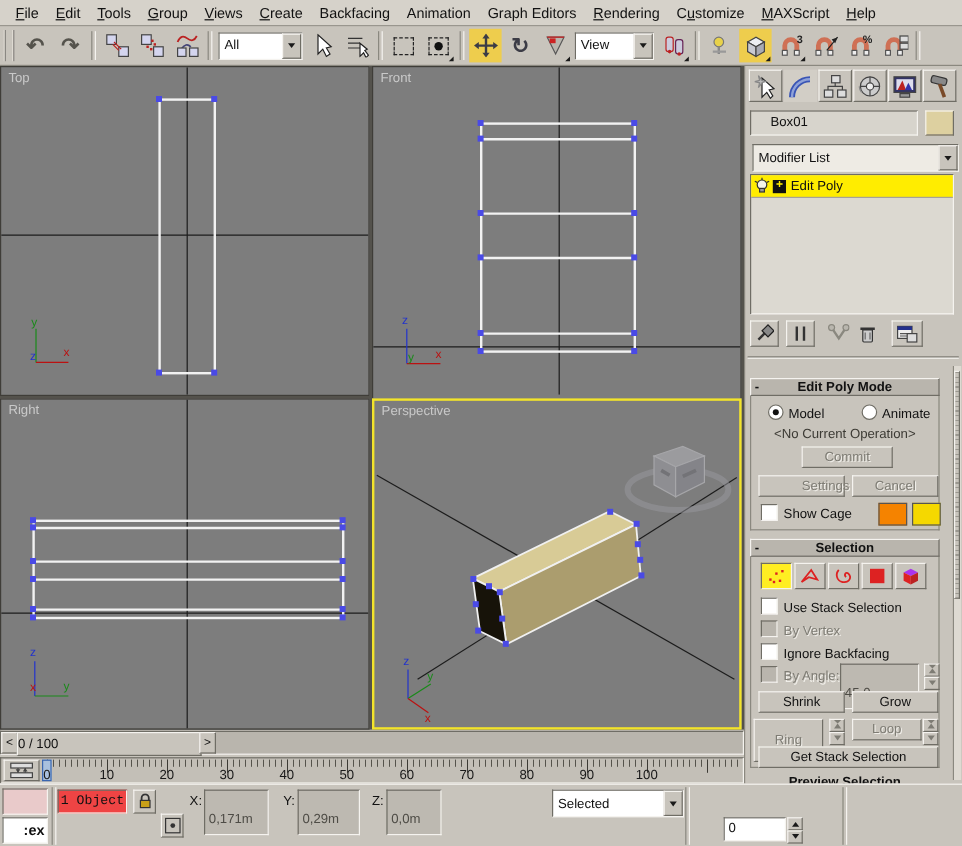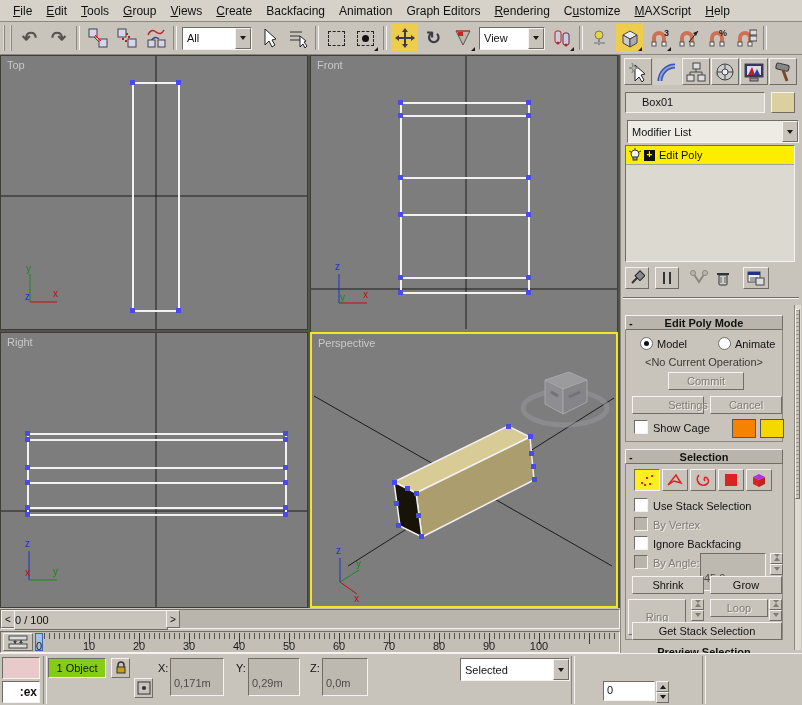--- a/index.html
+++ b/index.html
@@ -59,21 +59,21 @@
   .spin{display:inline-flex;flex-direction:column;width:13px;height:18px;vertical-align:top;}
   .spin .s{flex:1;display:flex;align-items:center;justify-content:center;}
   .uarr{width:0;height:0;border:3px solid transparent;border-bottom:4px solid #1a1a1a;margin-bottom:2px;}
   .uarr.dis,.darr.dis{border-bottom-color:#7e7c74;border-top-color:#7e7c74;}
   .darr2{width:0;height:0;border:3px solid transparent;border-top:4px solid #1a1a1a;margin-top:2px;}
   .darr2.dis{border-top-color:#7e7c74;}
   #stack-scroll{position:absolute;right:1px;top:250px;width:6px;height:345px;background:#dedad2;border-left:1px solid #8a887f;}
   #stack-scroll .thumb{position:absolute;left:0px;top:4px;width:5px;height:190px;background:#c8c4bc;border:1px solid;border-color:#f5f3ef #6f6d65 #6f6d65 #f5f3ef;box-sizing:border-box;background-image:repeating-linear-gradient(0deg,transparent 0 3px,#9a978f 3px 4px);background-clip:content-box;}
   
   #statusbar{left:0;top:653px;width:802px;height:52px;background:#c8c4bc;border-top:1px solid #f5f3ef;box-sizing:border-box;}
-  .panel{background:#84cc16;box-sizing:border-box;}
+  .panel{background:#ef4444;box-sizing:border-box;font-family:Liberation Mono, monospace;}
   .field{box-sizing:border-box;padding:18px 3px;background:#bdb9b1;color:#4e4c46;overflow:hidden;white-space:nowrap;}
   .wfield{box-sizing:border-box;padding:2px 3px;background:#fff;color:#111;overflow:hidden;white-space:nowrap;}
   u{text-decoration:underline;}
 </style>
 </head>
 <body>
 
 <div id="menubar" class="abs">
   <span class="menu-item"><u>F</u>ile</span>
   <span class="menu-item"><u>E</u>dit</span>

